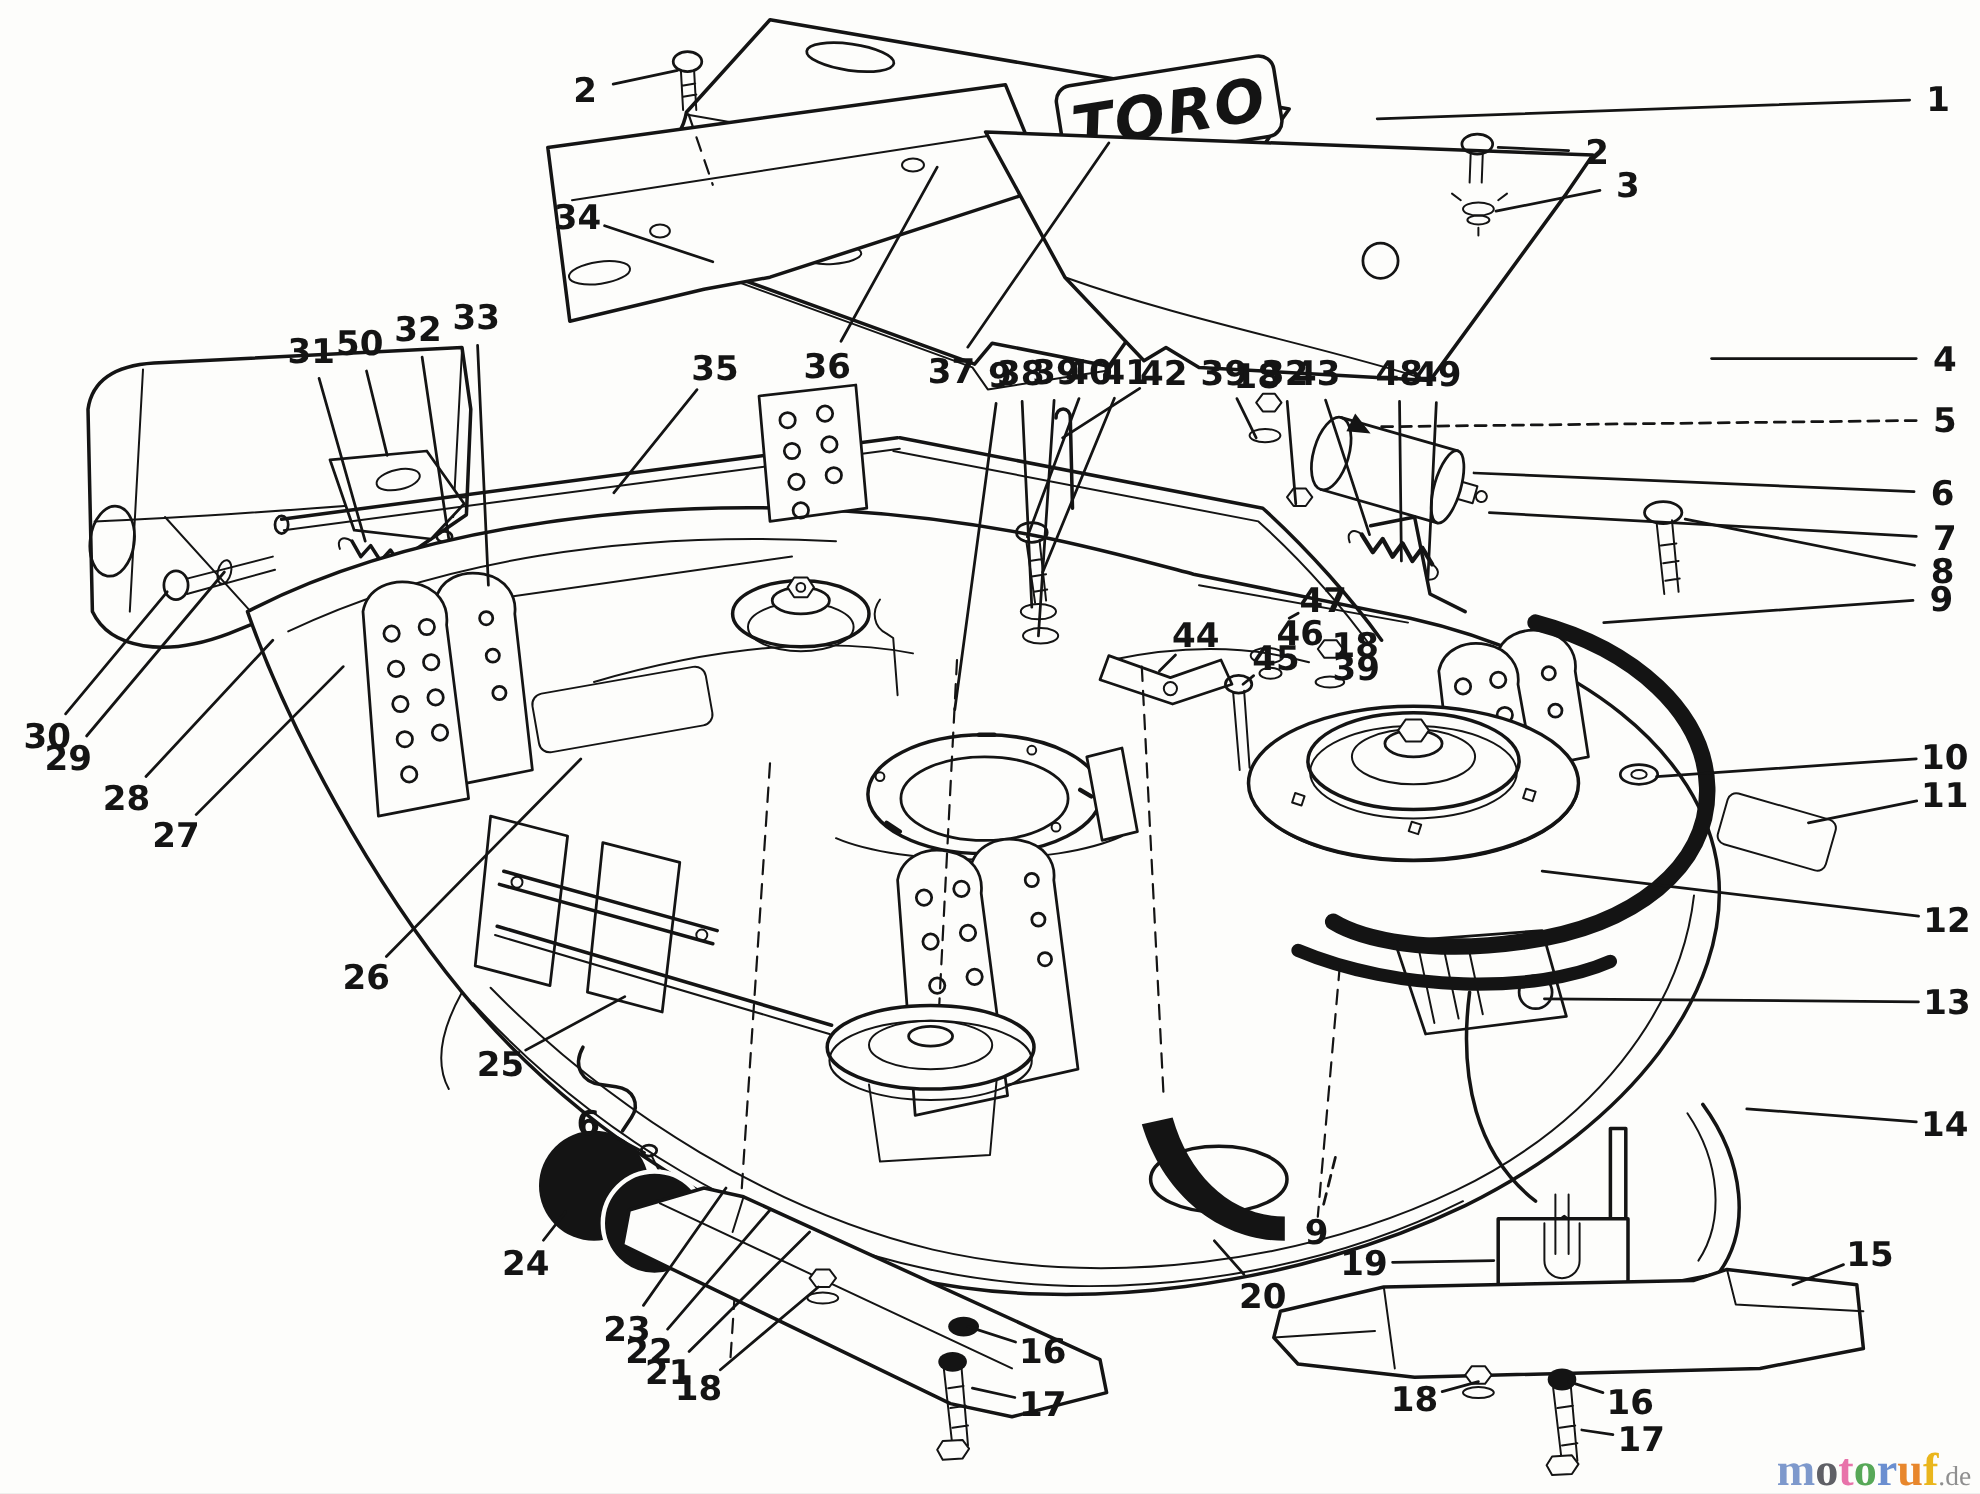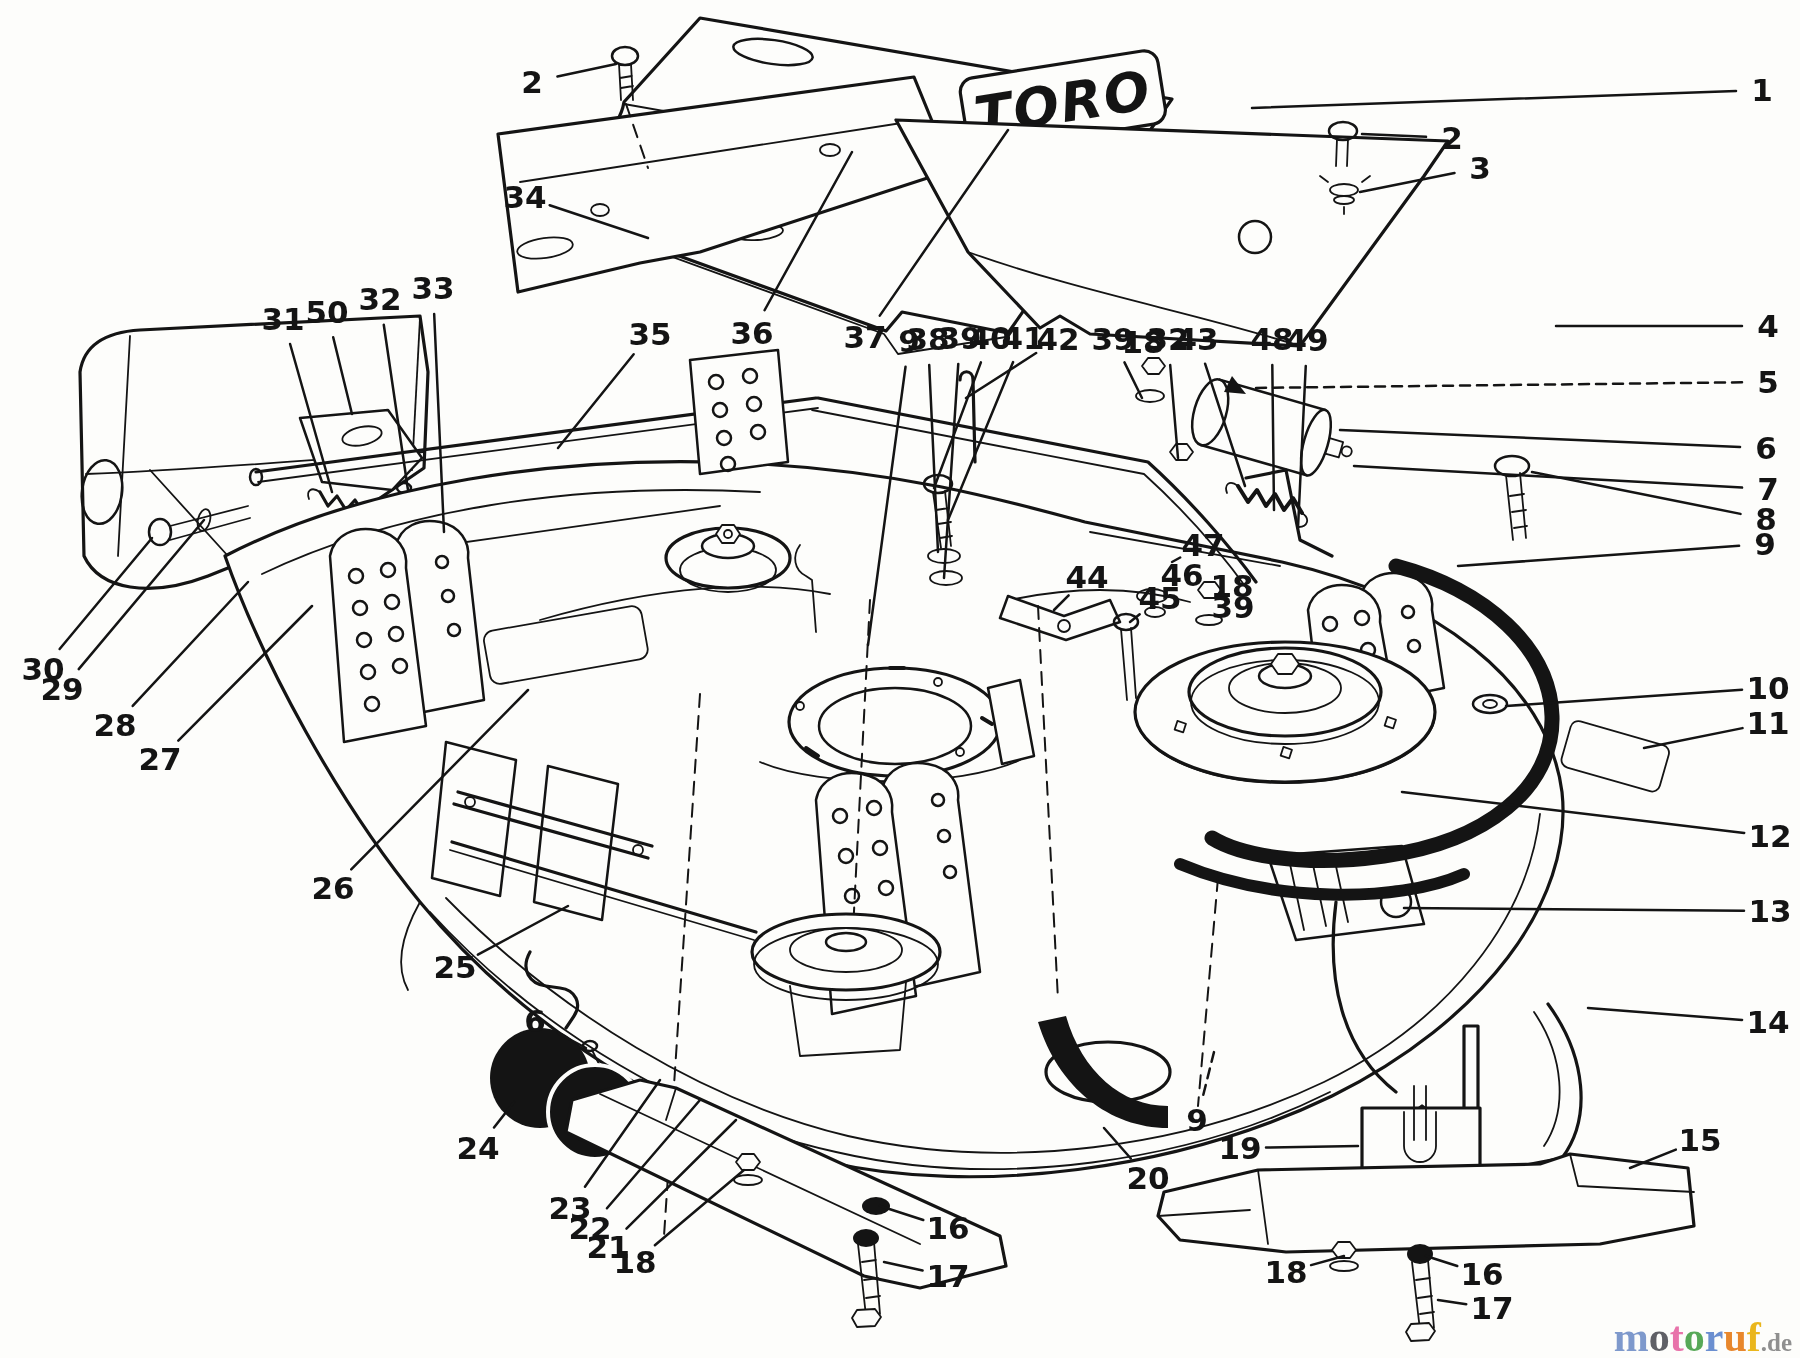--- a/index.html
+++ b/index.html
@@ -21,21 +21,21 @@
   .toro-text{font-family:"DejaVu Sans",sans-serif;font-style:italic;font-weight:900;
              font-size:54px;fill:#141414;text-anchor:middle;letter-spacing:2px;}
   .size-text{font-family:"DejaVu Serif",serif;font-style:italic;font-weight:700;font-size:56px;
              fill:#fdfdfb;stroke:#141414;stroke-width:2.2;text-anchor:middle;}
   .callout-num{font-family:"DejaVu Sans",sans-serif;font-weight:700;font-size:31px;
                fill:#141414;text-anchor:middle;}
   .leader{stroke:#141414;stroke-width:2;fill:none;}
   .leader.dashed{stroke-dasharray:10 7;}
   .watermark{position:absolute;right:8px;bottom:0px;font-family:"Liberation Serif",serif;
              font-size:42px;font-weight:700;line-height:1;letter-spacing:0px;user-select:none;}
-  .watermark .suffix{font-size:25px;font-weight:700;}
+  .watermark .suffix{font-size:25px;font-weight:400;}
 </style>
 </head>
 <body>
 
 <div class="stage">
 <svg id="art" width="1800" height="1358" viewBox="0 0 1800 1358">
 
   <g>
     <path class="t3 w" d="M 700 18 L 1172 99 L 1008 333 L 902 312 L 886 331 L 558 212 L 552 152 C 602 146 620 126 624 102 Z"></path>
     <path class="t2" d="M 560 216 L 884 334 L 898 354 L 1006 337"></path>

